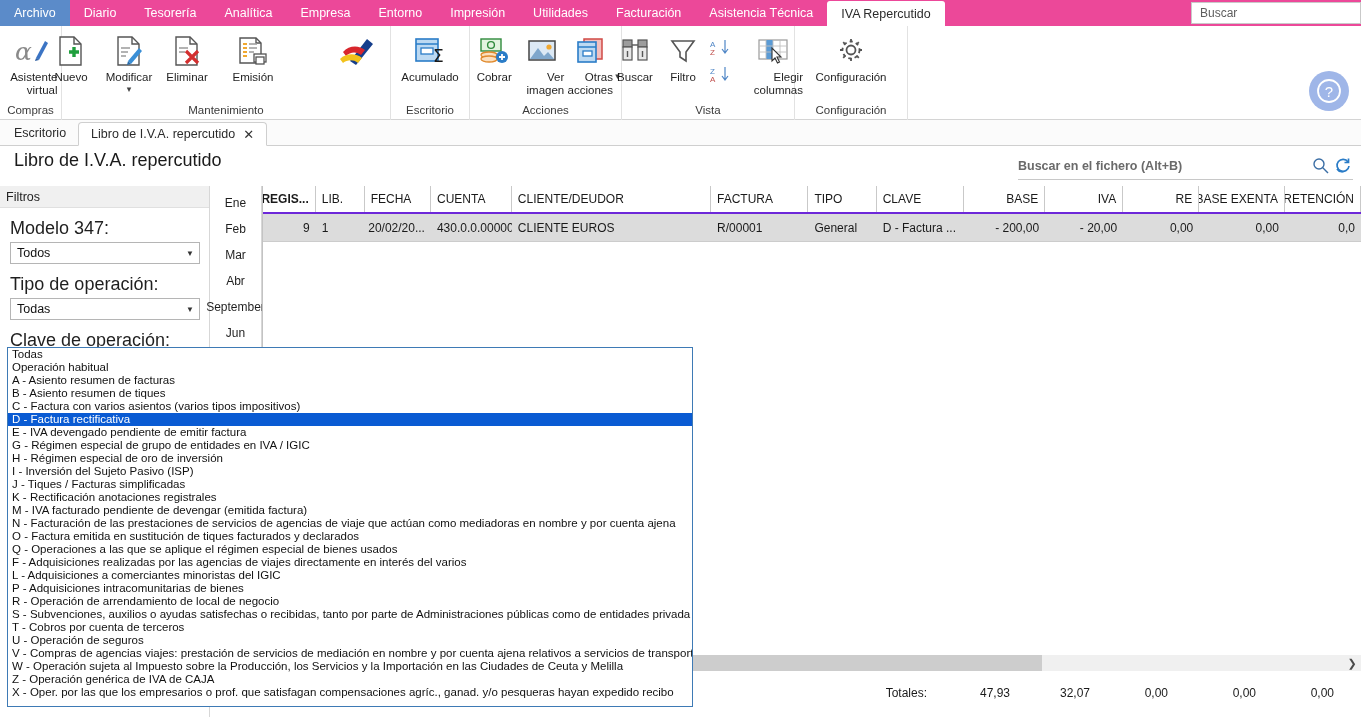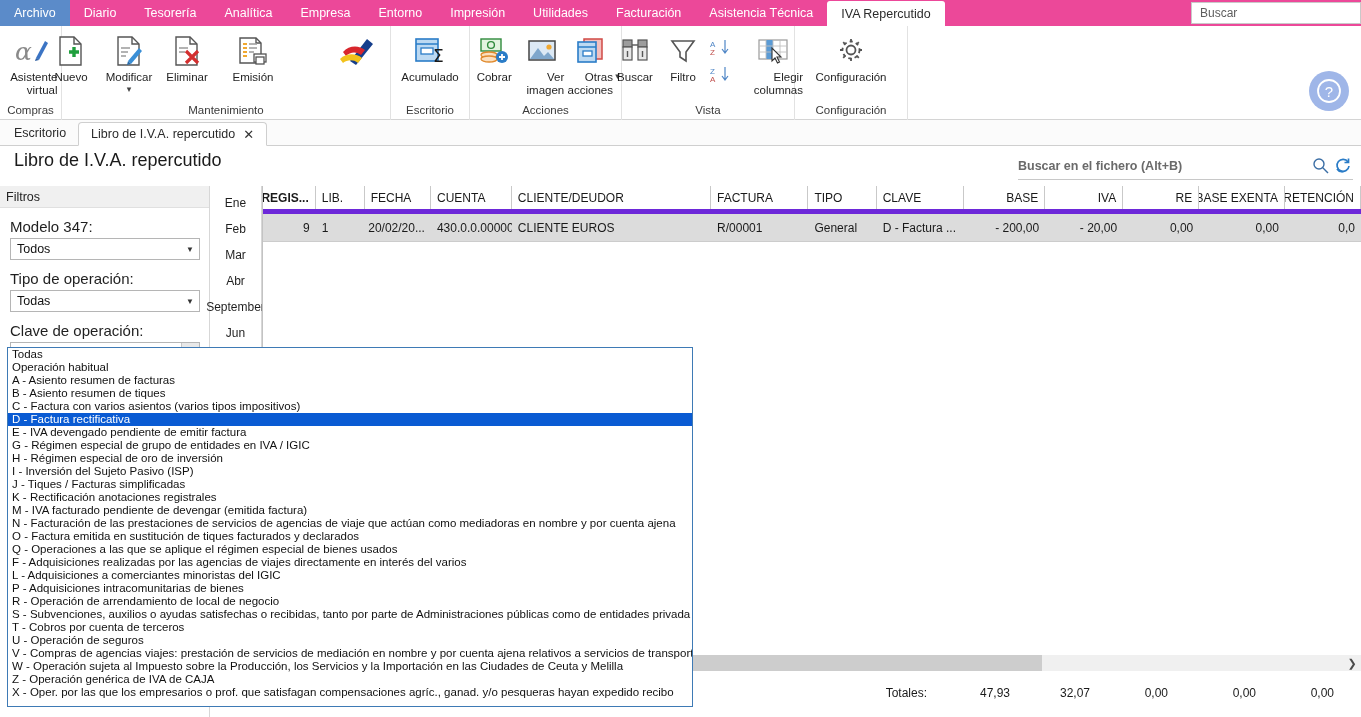--- a/index.html
+++ b/index.html
@@ -119,21 +119,21 @@
   
   .filters {
     position: absolute; top: 186px; left: 0; width: 210px; height: 531px;
     background: #ffffff; border-right: 1px solid #d7d7d7;
   }
   .filters-head {
     height: 22px; background: #f0f0f0; border-bottom: 1px solid #e0e0e0;
     display: flex; align-items: center; padding-left: 6px;
     font-size: 12.5px; color: #222;
   }
-  .flabel { margin: 10px 0 3px 10px; font-size: 15px; color: #1f1f1f; }
+  .flabel { margin: 10px 0 3px 10px; font-size: 18px; color: #1f1f1f; }
   .fselect {
     margin-left: 10px; width: 190px; height: 22px;
     border: 1px solid #b5b5b5; background: #ffffff;
     display: flex; align-items: center;
     font-size: 12.5px; color: #111;
   }
   .fselect .val { flex: 1; padding-left: 6px; white-space: nowrap; overflow: hidden; }
   .fselect .arrow {
     width: 18px; height: 20px; display: flex; align-items: center; justify-content: center;
     font-size: 8px; color: #333;
@@ -150,21 +150,21 @@
   .month {
     height: 26px; width: 100%; display: flex; align-items: center; justify-content: center;
     font-size: 12px; color: #1f1f1f; cursor: default;
   }
 
   
   .grid-wrap {
     position: absolute; top: 186px; left: 262px; width: 1099px; height: 472px;
     background: #ffffff; border-left: 1px solid #c3c3c3;
   }
-  .grid-head { display: flex; height: 28px; background: #ffffff; border-bottom: 5px solid #6d28d9; }
+  .grid-head { display: flex; height: 28px; background: #ffffff; border-bottom: 2px solid #6d28d9; }
   .gh {
     border-right: 1px solid #c9c9c9;
     display: flex; align-items: center;
     font-size: 12px; color: #1a1a1a;
     padding: 0 6px; white-space: nowrap; overflow: hidden;
     cursor: default;
   }
   .gh.r { justify-content: flex-end; }
   .gh.b { font-weight: bold; }
   .grid-row { display: flex; height: 28px; background: #dcdcdc; border-bottom: 1px solid #cccccc; }

